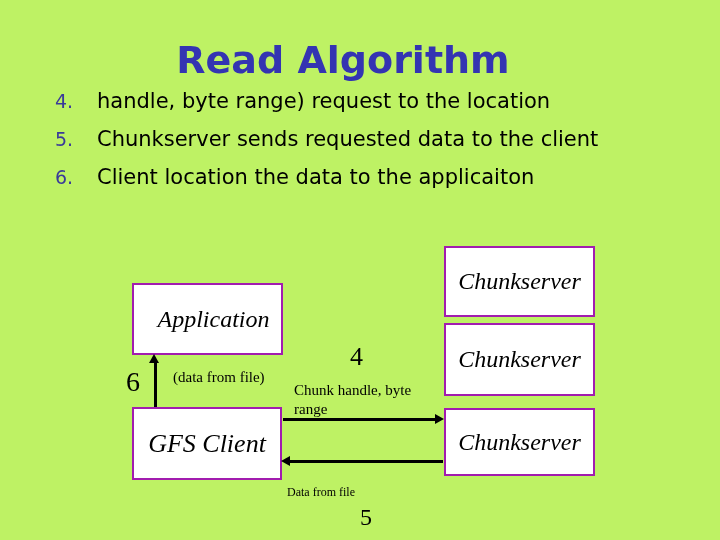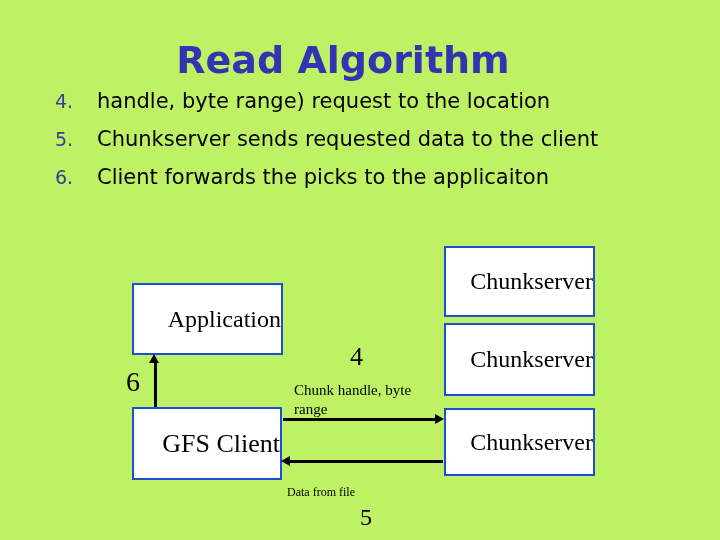--- a/index.html
+++ b/index.html
@@ -35,25 +35,26 @@
     font-size:19px;
     line-height:27px;
     color:#3a3a99;
   }
   .list-text { font-size:21px; line-height:27px; color:#000; }
 
   
   .dbox {
     position:absolute;
     box-sizing:border-box;
-    border:2px solid #1d4ed8;
+    border:2px solid #a21caf;
     background:#fff;
-    display:flex; align-items:center; justify-content:flex-end;
+    display:flex; align-items:center; justify-content:center;
     font-family:"Liberation Serif", serif;
     font-size:24px;
+    font-style:italic;
   }
   .app-box  { left:132px; top:283px; width:151px; height:72px;padding-left:12px; }
   .gfs-box  { left:132px; top:407px; width:150px; height:73px; font-size:26px; }
   .cs1-box  { left:444px; top:246px; width:151px; height:71px; }
   .cs2-box  { left:444px; top:323px; width:151px; height:73px; }
   .cs3-box  { left:444px; top:408px; width:151px; height:68px; }
 
   .line { position:absolute; background:#000; }
   .v-line  { left:154px; top:362px; width:3px;  height:45px; }
   .h1-line { left:283px; top:418px; width:153px; height:3px; }
@@ -108,21 +109,21 @@
     </div>
     <div class="list-item">
       <div class="list-num">5.</div>
       <div class="list-text">
         <div>Chunkserver sends requested data to the client</div>
       </div>
     </div>
     <div class="list-item">
       <div class="list-num">6.</div>
       <div class="list-text">
-        <div>Client forwards the picks to the applicaiton</div>
+        <div>Client location the data to the applicaiton</div>
       </div>
     </div>
   </div>
 
   <div class="dbox app-box">
     <span>Application</span>
   </div>
   <div class="dbox gfs-box">
     <span>GFS Client</span>
   </div>
@@ -139,18 +140,19 @@
   <div class="line v-line"></div>
   <div class="arrowhead head-up"></div>
 
   <div class="line h1-line"></div>
   <div class="arrowhead head-right"></div>
 
   <div class="line h2-line"></div>
   <div class="arrowhead head-left"></div>
 
   <div class="dlabel lbl-6">6</div>
+  <div class="dlabel lbl-paren">(data from file)</div>
   <div class="dlabel lbl-4">4</div>
   <div class="dlabel lbl-chunk">Chunk handle, byte range</div>
   <div class="dlabel lbl-datafile">Data from file</div>
   <div class="dlabel page-num">5</div>
 
 </div>
 
 </body></html>

